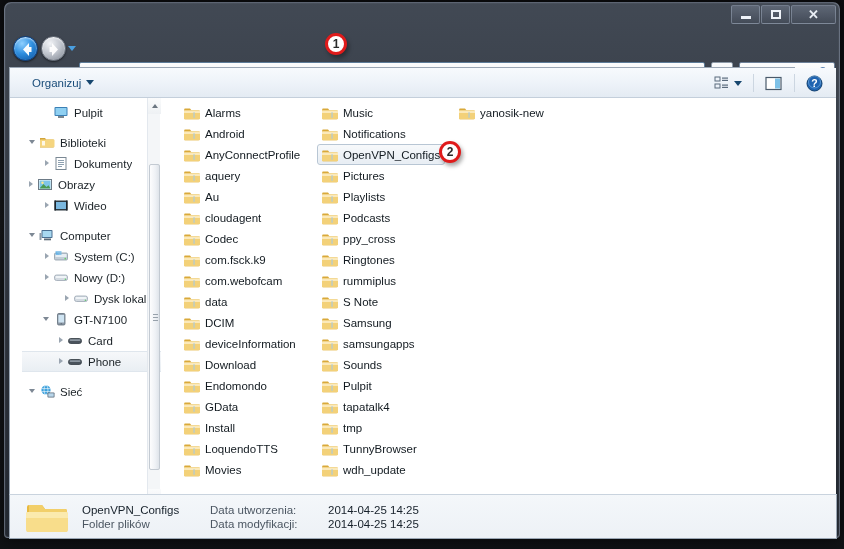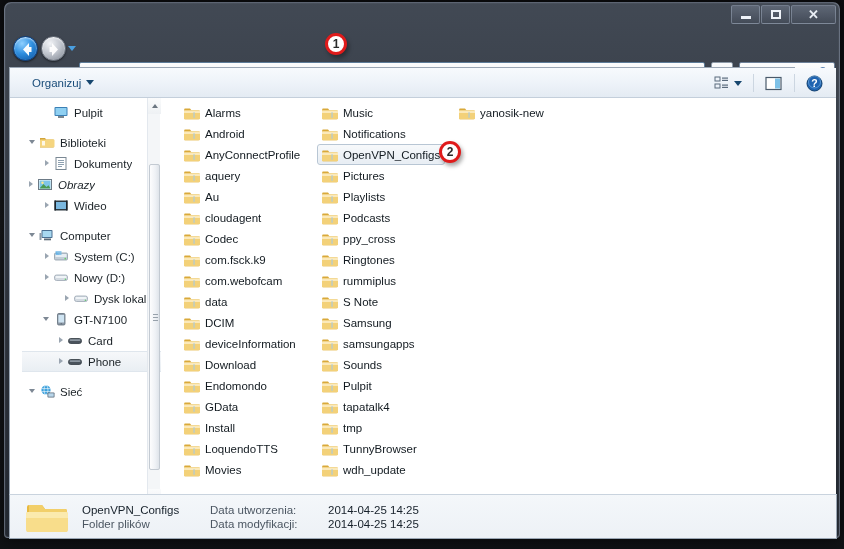--- a/index.html
+++ b/index.html
@@ -439,21 +439,21 @@
               <span class="texp closed"></span>
               <span class="ticon"><svg width="17" height="15" viewBox="0 0 17 15">
                   <rect x="3" y="1.5" width="10" height="12" fill="#ffffff" stroke="#7a8894" stroke-width="1"></rect>
                   <rect x="5" y="4" width="6" height="1" fill="#8da0b0"></rect>
                   <rect x="5" y="6" width="6" height="1" fill="#8da0b0"></rect>
                   <rect x="5" y="8" width="6" height="1" fill="#8da0b0"></rect>
                   <rect x="5" y="10" width="4" height="1" fill="#8da0b0"></rect>
                 </svg></span>
               <span class="tlabel">Dokumenty</span>
             </div>
-            <div class="tnode" style="padding-left: 4px; font-style: italic;">
+            <div class="tnode" style="padding-left: 4px;">
               <span class="texp closed"></span>
               <span class="ticon"><svg width="17" height="15" viewBox="0 0 17 15">
                   <rect x="1.5" y="2.5" width="13" height="10" fill="#ffffff" stroke="#6c7a86" stroke-width="1"></rect>
                   <rect x="2.5" y="3.5" width="11" height="8" fill="#7fc5e8"></rect>
                   <circle cx="5.5" cy="5.8" r="1.2" fill="#ffe98a"></circle>
                   <path d="M2.5 11.5 L6.5 7 L9.5 10 L11.5 8.2 L13.5 11.5 z" fill="#4a9a52"></path>
                 </svg></span>
               <span class="tlabel">Obrazy</span>
             </div>
             <div class="tnode" style="padding-left: 20px;">

